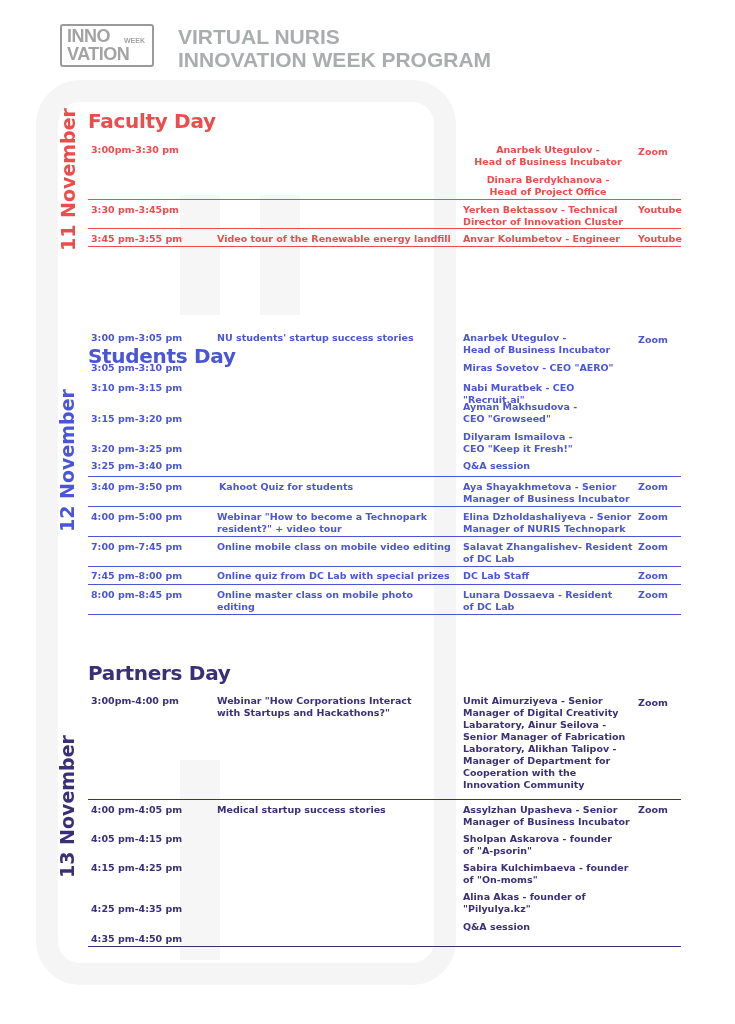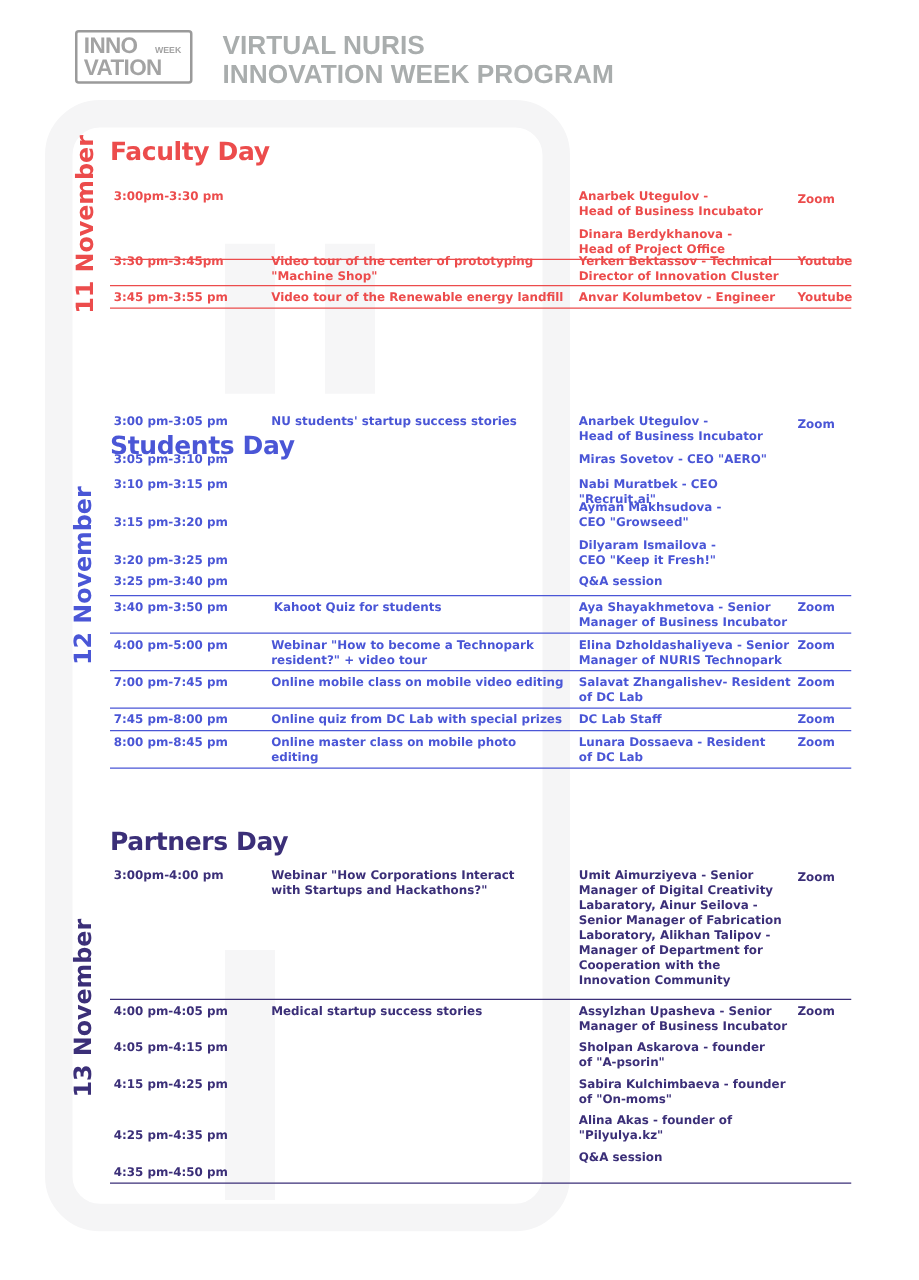--- a/index.html
+++ b/index.html
@@ -70,35 +70,31 @@
 </div>
 <div class="title">
   <div>VIRTUAL NURIS</div>
   <div>INNOVATION WEEK PROGRAM</div>
 </div>
 
 <div class="section faculty" style="top:0;">
   <div class="vdate" style="left:57px;top:251px;">11 November</div>
   <div class="day-title" style="top:109px;">Faculty Day</div>
 
-  <div class="row line" style="top:152px;height:56px;">
+  <div class="row line" style="top:144px;height:56px;text-align:center;">
     <span class="c-time">3:00pm-3:30 pm</span>
     <div class="c-spk">
       <div><span>Anarbek Utegulov -</span><br><span>Head of Business Incubator</span></div>
       <div><span>Dinara Berdykhanova -</span><br><span>Head of Project Office</span></div>
     </div>
     <span class="c-plat">Zoom</span>
   </div>
 
   <div class="row line" style="top:204px;height:25px;">
     <span class="c-time">3:30 pm-3:45pm</span>
-    <div class="c-event">
-      <div>Video tour of the center of prototyping</div>
-      <div>"Machine Shop"</div>
-    </div>
     <div class="c-spk">
       <div><span>Yerken Bektassov - Technical</span><br><span>Director of Innovation Cluster</span></div>
     </div>
     <span class="c-plat" style="top:0;">Youtube</span>
   </div>
 
   <div class="row line" style="top:233px;height:14px;">
     <span class="c-time">3:45 pm-3:55 pm</span>
     <div class="c-event">
       <div>Video tour of the Renewable energy landfill</div>

